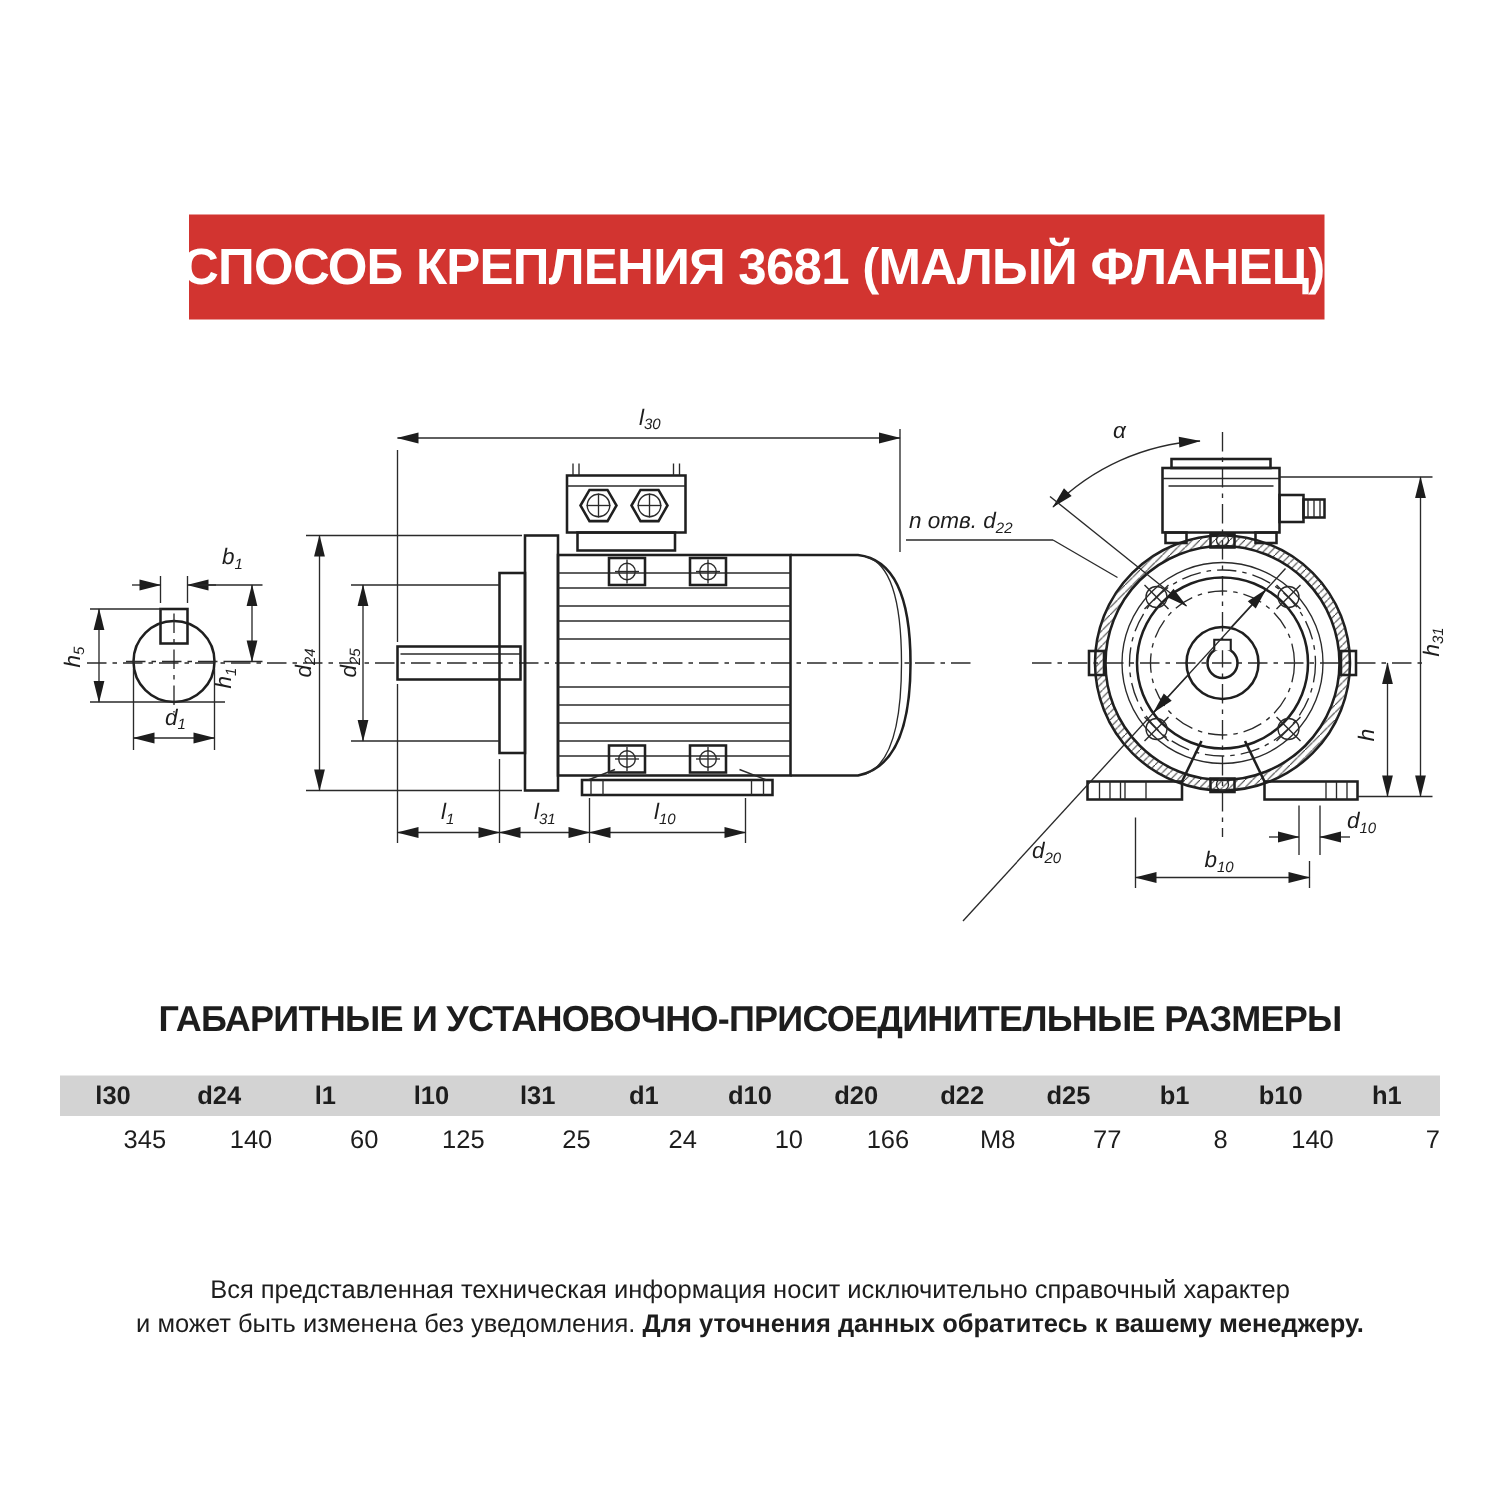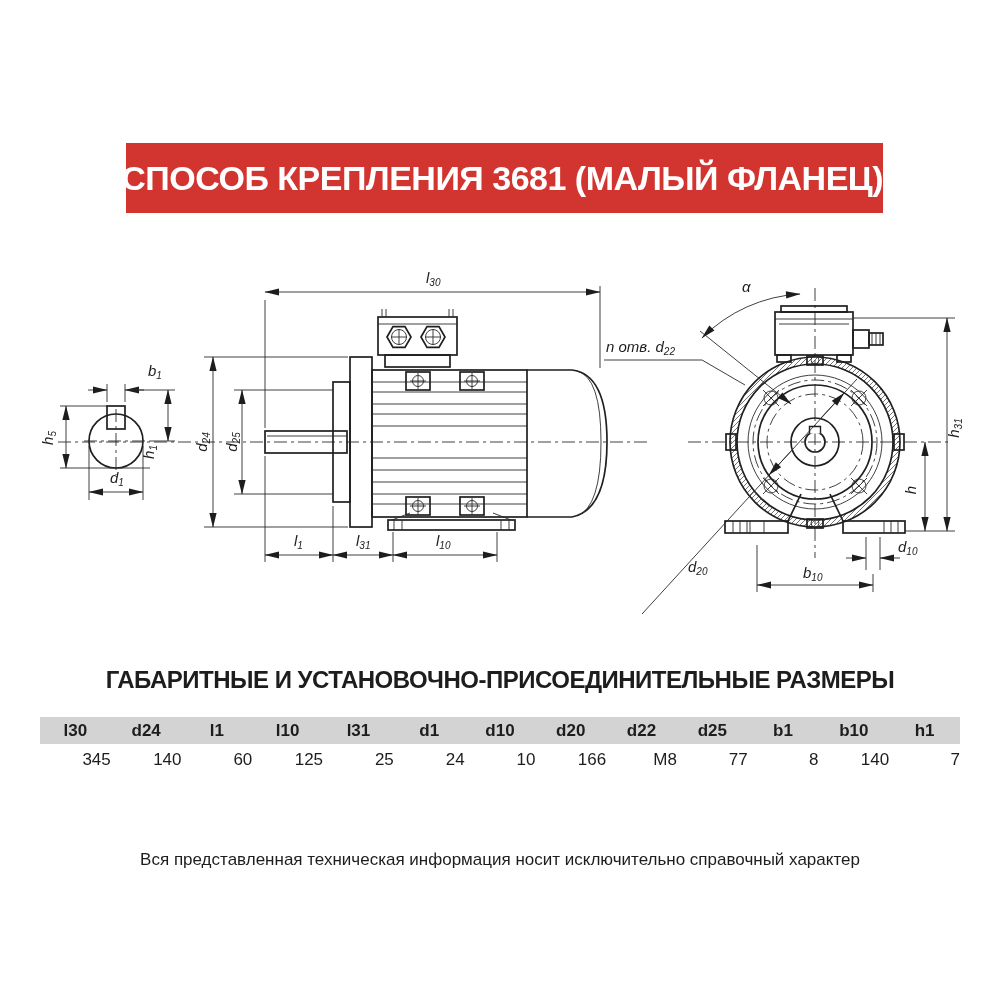--- a/index.html
+++ b/index.html
@@ -302,13 +302,14 @@
   <div class="c">166</div>
   <div class="c">M8</div>
   <div class="c">77</div>
   <div class="c">8</div>
   <div class="c">140</div>
   <div class="c">7</div>
 </div>
 
 <div id="footer" class="abs">
   <div>Вся представленная техническая информация носит исключительно справочный характер</div>
+  <div><span>и может быть изменена без уведомления.</span> <b>Для уточнения данных обратитесь к вашему менеджеру.</b></div>
 </div>
 
 </body></html>

